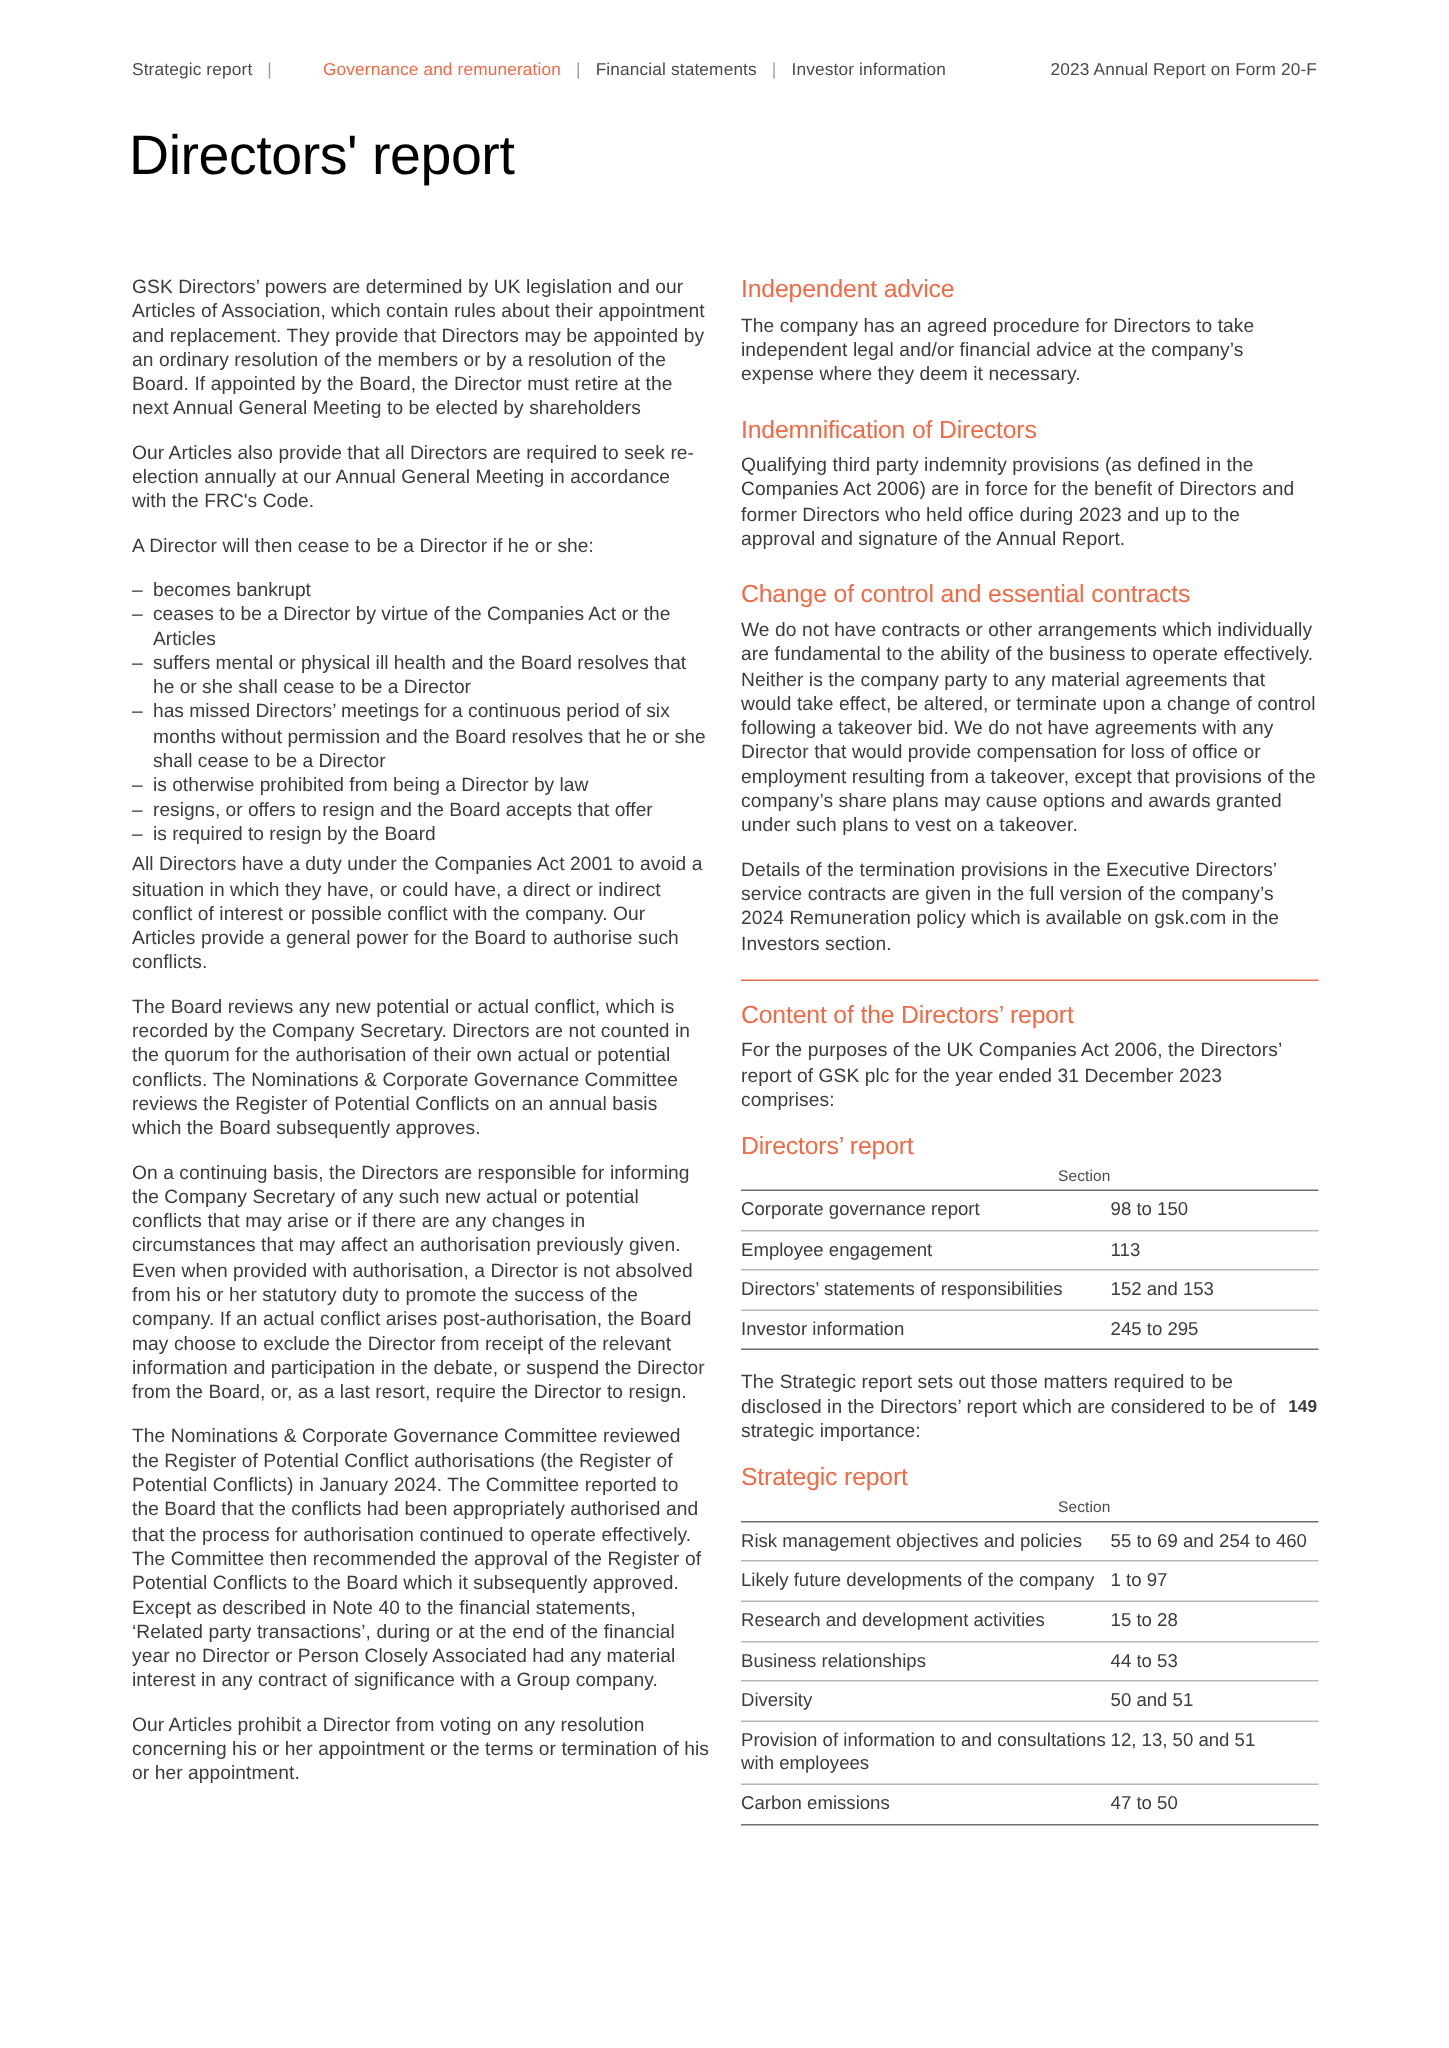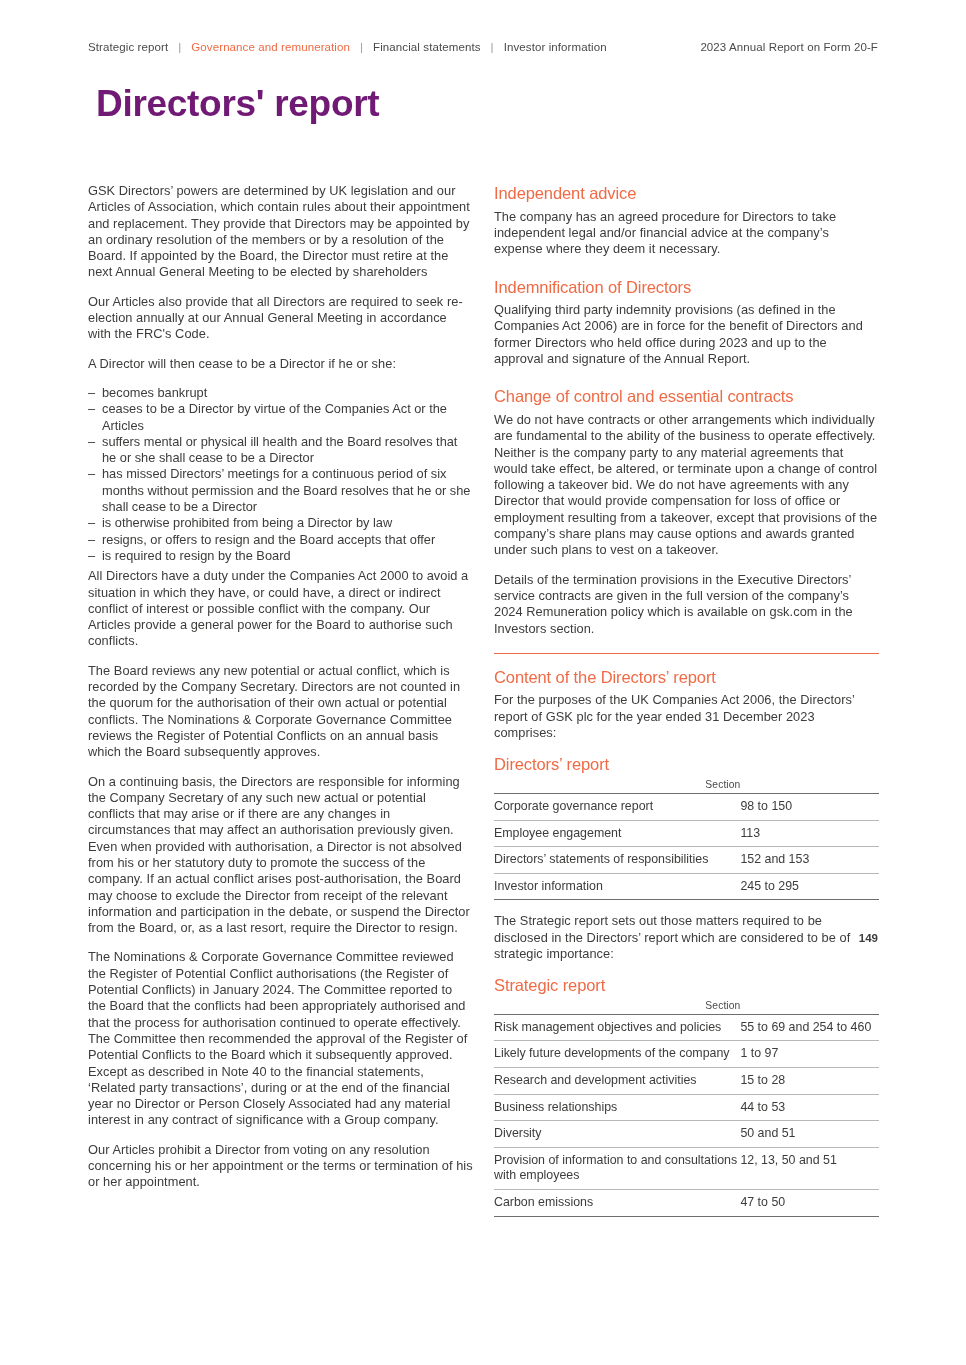--- a/index.html
+++ b/index.html
@@ -12,28 +12,28 @@
   .page { position:relative; width:966px; height:979px; padding:0; }
 
   
   .runhead {
     position:absolute; top:41px; left:88px; right:88px;
     display:flex; justify-content:space-between; align-items:baseline;
     font-size:11.5px; letter-spacing:.1px; color:#4a4a49;
   }
   .runhead-left { display:flex; align-items:baseline; }
   .rh-item { white-space:nowrap; }
-  .rh-item.active { color:#ef6a45; }
+  .rh-item.active { color:#ef6a45;margin-left:24px; }
   .rh-sep { color:#9b9b9a; padding:0 10px; }
   .runhead-right { white-space:nowrap; color:#4a4a49; }
 
   
   .page-title {
-    position:absolute; top:84px; left:96px;
-    font-size:37px; font-weight:700; color:#701a75;
+    position:absolute; top:84px; left:86px;
+    font-size:37px; font-weight:400; color:#000000;
     letter-spacing:-.3px; line-height:1.1;
   }
 
   
   .cols {
     position:absolute; top:183px; left:88px;
     width:792px;
     display:flex; gap:21px;
   }
   .col { width:385px; }
@@ -145,21 +145,21 @@
       <ul class="dashlist">
         <li>becomes bankrupt</li>
         <li>ceases to be a Director by virtue of the Companies Act or the Articles</li>
         <li>suffers mental or physical ill health and the Board resolves that he or she shall cease to be a Director</li>
         <li>has missed Directors’ meetings for a continuous period of six months without permission and the Board resolves that he or she shall cease to be a Director</li>
         <li>is otherwise prohibited from being a Director by law</li>
         <li>resigns, or offers to resign and the Board accepts that offer</li>
         <li>is required to resign by the Board</li>
       </ul>
 
-      <p class="body">All Directors have a duty under the Companies Act 2000 to avoid a situation in which they have, or could have, a direct or indirect conflict of interest or possible conflict with the company. Our Articles provide a general power for the Board to authorise such conflicts.</p>
+      <p class="body">All Directors have a duty under the Companies Act 2001 to avoid a situation in which they have, or could have, a direct or indirect conflict of interest or possible conflict with the company. Our Articles provide a general power for the Board to authorise such conflicts.</p>
       <p class="body">The Board reviews any new potential or actual conflict, which is recorded by the Company Secretary. Directors are not counted in the quorum for the authorisation of their own actual or potential conflicts. The Nominations &amp; Corporate Governance Committee reviews the Register of Potential Conflicts on an annual basis which the Board subsequently approves.</p>
       <p class="body">On a continuing basis, the Directors are responsible for informing the Company Secretary of any such new actual or potential conflicts that may arise or if there are any changes in circumstances that may affect an authorisation previously given. Even when provided with authorisation, a Director is not absolved from his or her statutory duty to promote the success of the company. If an actual conflict arises post-authorisation, the Board may choose to exclude the Director from receipt of the relevant information and participation in the debate, or suspend the Director from the Board, or, as a last resort, require the Director to resign.</p>
       <p class="body">The Nominations &amp; Corporate Governance Committee reviewed the Register of Potential Conflict authorisations (the Register of Potential Conflicts) in January 2024. The Committee reported to the Board that the conflicts had been appropriately authorised and that the process for authorisation continued to operate effectively. The Committee then recommended the approval of the Register of Potential Conflicts to the Board which it subsequently approved. Except as described in Note 40 to the financial statements, ‘Related party transactions’, during or at the end of the financial year no Director or Person Closely Associated had any material interest in any contract of significance with a Group company.</p>
       <p class="body">Our Articles prohibit a Director from voting on any resolution concerning his or her appointment or the terms or termination of his or her appointment.</p>
     </div>
 
     <div class="col">
 
       <h2 class="sec">Independent advice</h2>
       <p class="body">The company has an agreed procedure for Directors to take independent legal and/or financial advice at the company’s expense where they deem it necessary.</p>

